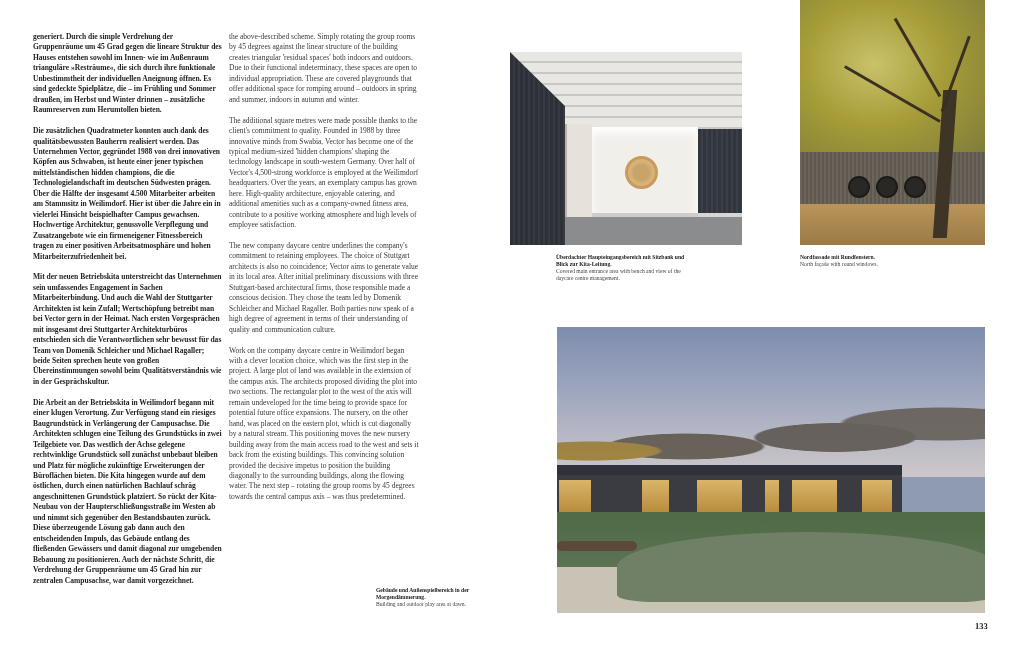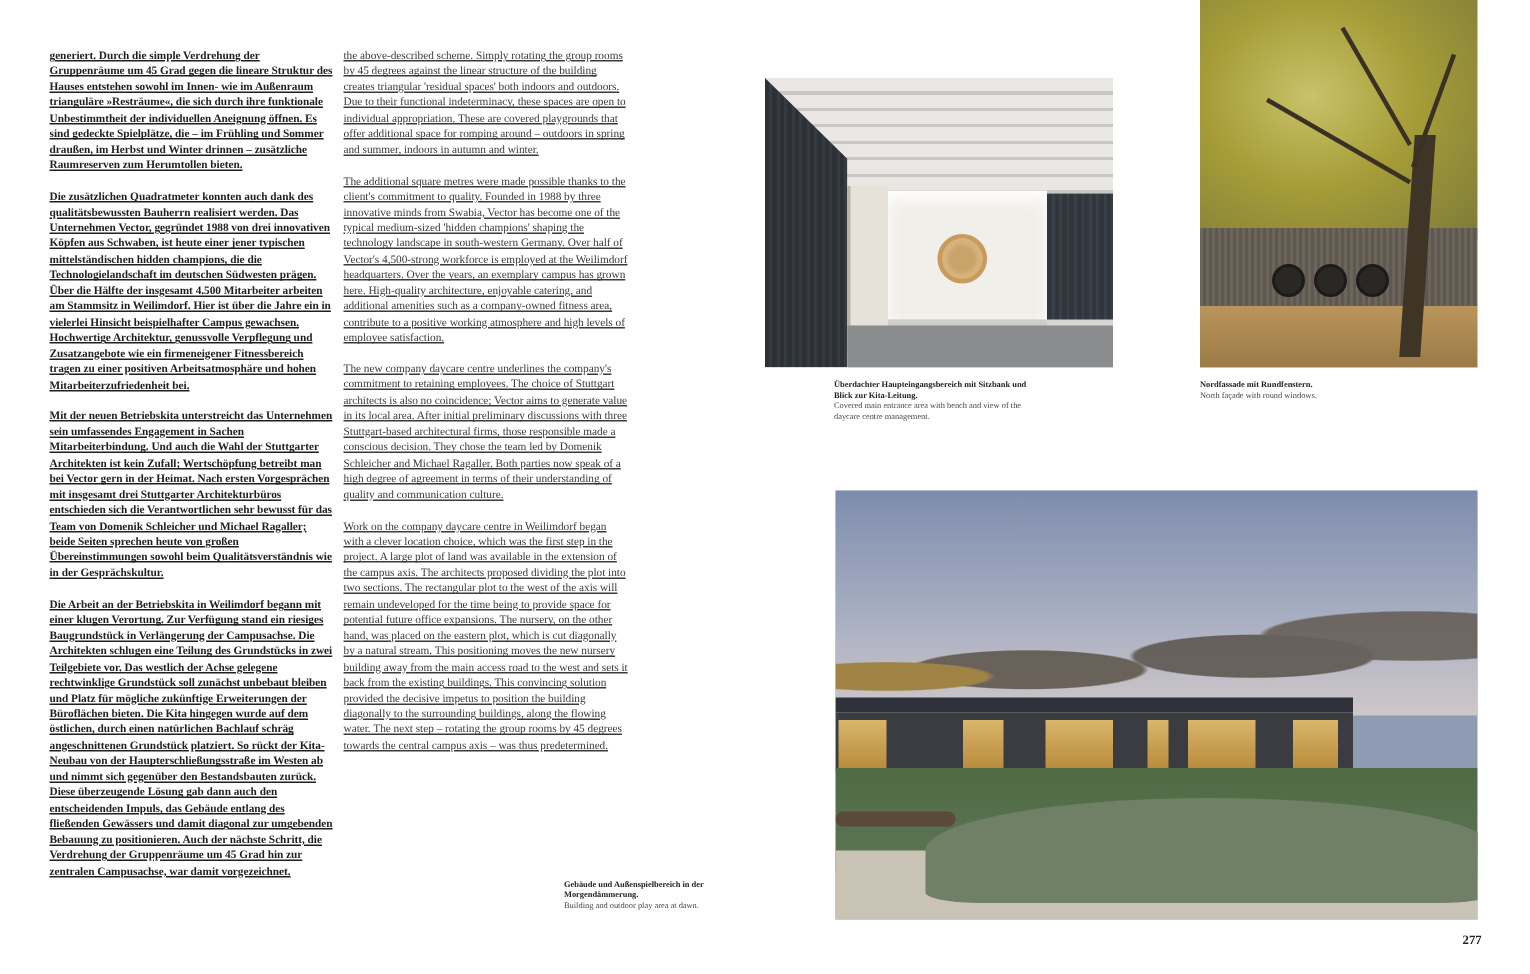--- a/index.html
+++ b/index.html
@@ -4,21 +4,21 @@
 <style>
   html, body { margin:0; padding:0; }
   body {
     width:1020px; height:649px; position:relative; overflow:hidden;
     background:#ffffff; font-family:"Liberation Serif", "DejaVu Serif", serif; color:#1c1c1c;
   }
   .col {
     position:absolute; top:32px; width:190px;
     font-size:7.55px; line-height:10.45px; text-align:left; letter-spacing:-0.02px;
   }
-  .col p { margin:0 0 10.45px 0;text-decoration:underline; }
+  .col p { margin:0 0 10.45px 0; }
   .col-de { left:33px; font-weight:bold; color:#1f1f1f; }
   .col-en { left:229px; color:#3a3a3a; }
   .folio { position:absolute; font-size:8.5px; font-weight:bold; color:#222; }
   .photo { position:absolute; overflow:hidden; }
   .caption { position:absolute; font-size:5.6px; line-height:7.1px; color:#444; }
   .caption .de { font-weight:bold; color:#222; display:block; }
   .caption .en { display:block; }
 
   
   #p1 { left:510px; top:52px; width:232px; height:193px; background:#d8d6d3; }
@@ -133,13 +133,13 @@
   <div class="light" style="left:140px; width:45px;"></div>
   <div class="light" style="left:208px; width:14px;"></div>
   <div class="light" style="left:235px; width:45px;"></div>
   <div class="light" style="left:305px; width:30px;"></div>
   <div class="lawn"></div>
   <div class="log"></div>
   <div class="path"></div>
   <div class="mound"></div>
 </div>
 
-<div class="folio" style="left:975px; top:621px;">277</div>
+<div class="folio" style="left:975px; top:621px;">133</div>
 
 </body></html>

